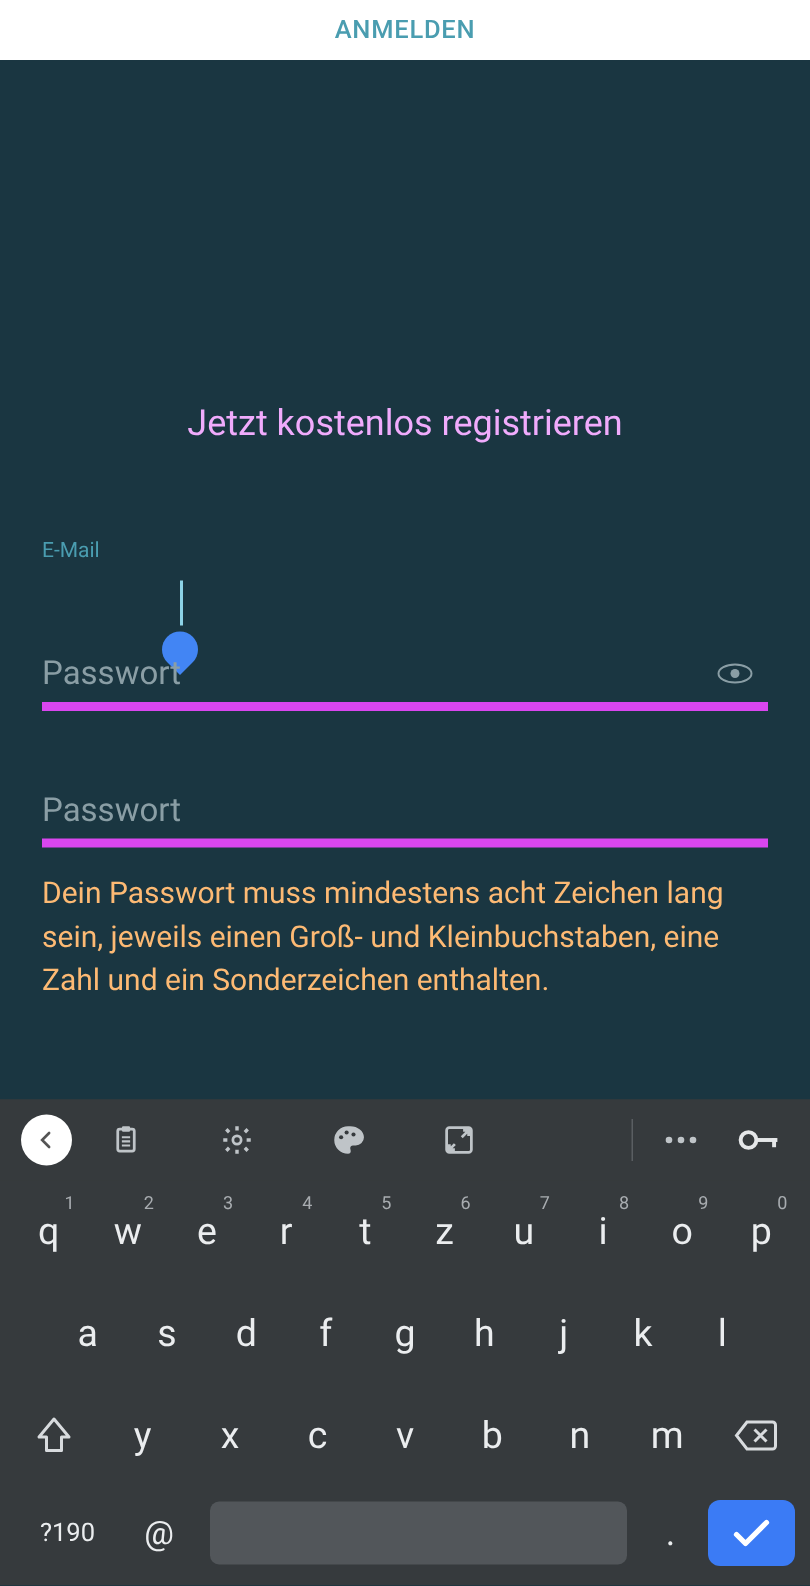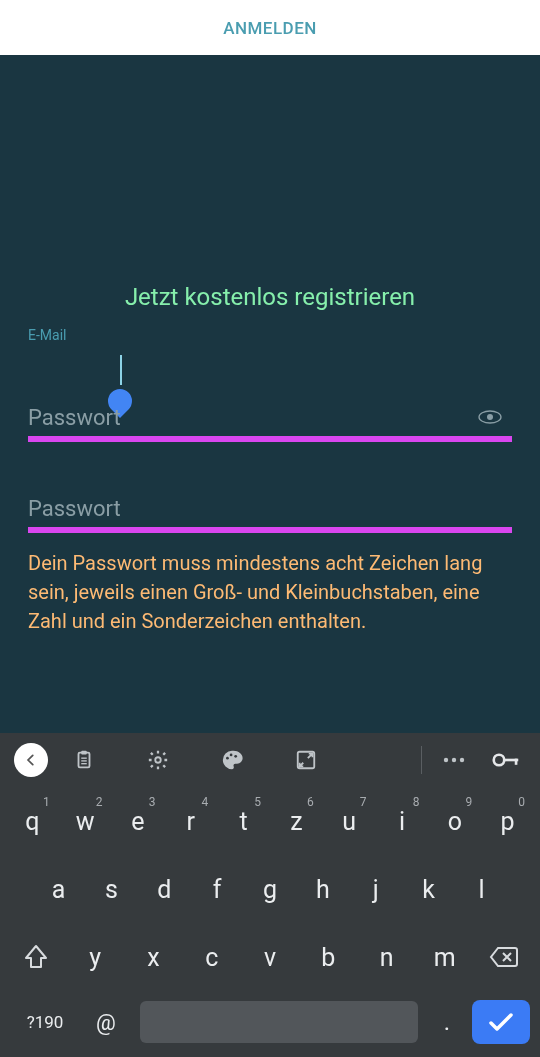--- a/index.html
+++ b/index.html
@@ -1,24 +1,24 @@
 <!DOCTYPE html>
 <html><head>
   <meta charset="utf-8">
   <style>
     * { margin: 0; padding: 0; box-sizing: border-box; font-family: -apple-system, Roboto, Arial, sans-serif; }
     body { width: 540px; height: 1057px; background: #1a3641; overflow: hidden; position: relative; }
     
-    .tabs { display: flex; height: 55px; }
+    .tabs { display: flex; height: 40px; }
     .tab { flex: 1; display: flex; align-items: center; justify-content: center; font-size: 17px; font-weight: 500; letter-spacing: 0.5px; cursor: pointer; }
     .tab-login { background: #fff; color: #4a9db0; }
     .tab-register { background: #548994; color: #fff; }
     
     .content { padding: 0 28px; }
-    .heading { text-align: center; color: #86efac; font-size: 24px; font-weight: 400; margin-top: 228px; margin-bottom: 16px; }
+    .heading { text-align: center; color: #f0abfc; font-size: 24px; font-weight: 400; margin-top: 228px; margin-bottom: 63px; }
     
     .field { position: relative; margin-bottom: 58px; }
     .field-label { color: #4a9db0; font-size: 14px; margin-bottom: 2px; display: block; }
     .field-input { width: 100%; background: transparent; border: none; border-bottom: 2px solid #8dd3e6; color: #fff; font-size: 24px; padding: 4px 0 6px 0; outline: none; font-family: inherit; }
     .field-input::placeholder { color: #8a9ea5; }
     .field-input.inactive { border-bottom: 6px solid #d946ef; color: #8a9ea5; font-size: 22px; }
     
     .cursor-handle { position: absolute; width: 24px; height: 24px; background: #4285f4; border-radius: 50% 50% 50% 0; transform: rotate(-45deg); left: 80px; top: 62px; }
     .text-cursor { position: absolute; width: 2px; height: 30px; background: #8dd3e6; left: 92px; top: 28px; }
     

